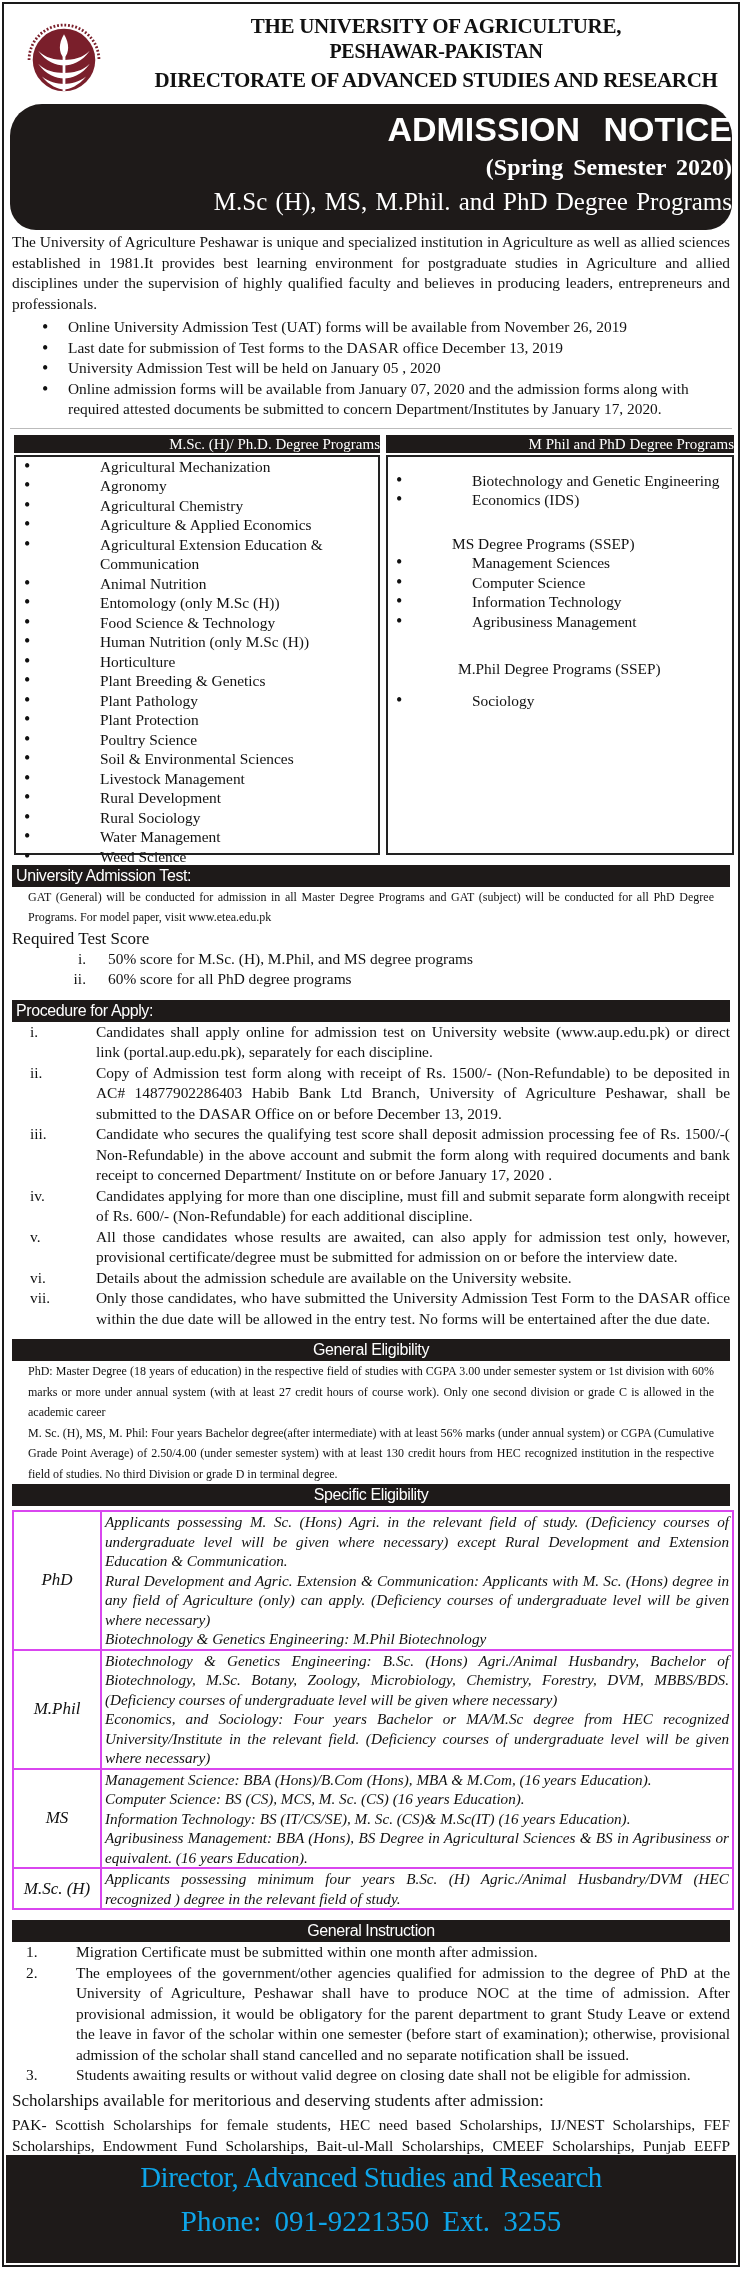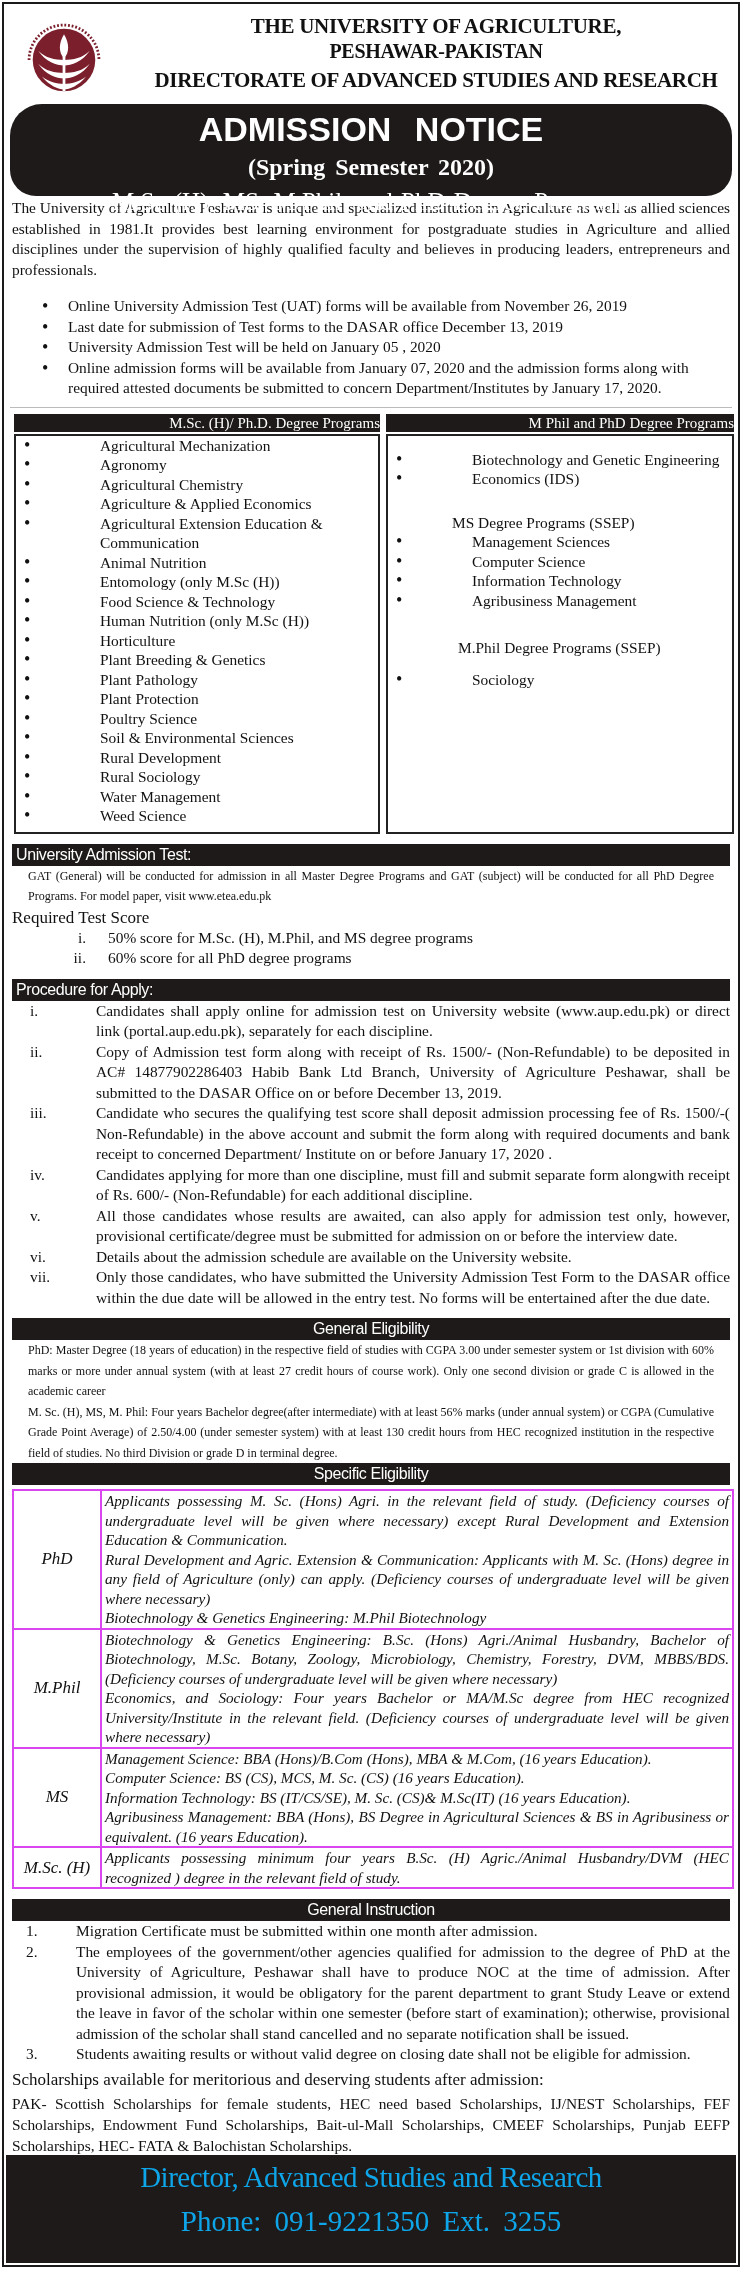--- a/index.html
+++ b/index.html
@@ -4,25 +4,25 @@
 <style>
   html, body { margin: 0; padding: 0; background: #ffffff; }
   body { width: 746px; height: 2273px; overflow: hidden; font-family: "Liberation Serif", "DejaVu Serif", serif; color: #111; }
   .page { position: relative; width: 738px; height: 2265px; margin: 2px; border: 2px solid #1a1a1a; box-sizing: border-box; background: #fff; }
   .header { position: relative; height: 100px; }
   .logo { position: absolute; left: 14px; top: 10px; width: 92px; height: 92px; }
   .uni-line { position: absolute; left: 140px; right: 10px; text-align: center; font-weight: bold; font-family: "Liberation Serif", serif; letter-spacing: -0.3px; }
   .uni-1 { top: 10px; font-size: 21px; }
   .uni-2 { top: 36px; font-size: 20px; }
   .uni-3 { top: 64px; font-size: 21px; }
-  .banner { position: relative; margin: 0 6px; height: 92px; background: #1e1a19; border-radius: 32px 32px 26px 26px; color: #fff; text-align: center; }
+  .banner { position: relative; margin: 0 6px; height: 126px; background: #1e1a19; border-radius: 32px 32px 26px 26px; color: #fff; text-align: right; }
   .banner-title { position: absolute; top: 6px; left: 0; right: 0; font-family: "Liberation Sans", sans-serif; font-weight: bold; font-size: 34px; word-spacing: 14px; }
   .banner-sub { position: absolute; top: 50px; left: 0; right: 0; font-weight: bold; font-size: 24px; word-spacing: 4px; }
   .banner-prog { position: absolute; top: 84px; left: 0; right: 0; font-weight: normal; font-size: 25px; word-spacing: 2px; }
-  .intro { margin: 2px 8px 16px 8px; font-size: 15.4px; line-height: 20.5px; text-align: justify; }
+  .intro { margin: 2px 8px 3px 8px; font-size: 15.4px; line-height: 20.5px; text-align: justify; }
   .bullets { margin: 0 8px 0 38px; padding: 0; list-style: none; font-size: 15.4px; line-height: 20.5px; }
   .bullets li { position: relative; padding-left: 26px; }
   .bullets li::before { content: "\2022"; position: absolute; left: 0; top: 0; font-size: 18px; }
   .programs { position: relative; margin: 8px 6px 0 6px; height: 430px; border-top: 1px solid #bbb; }
   .prog-col { position: absolute; top: 6px; }
   .prog-left { left: 4px; width: 366px; }
   .prog-right { left: 376px; width: 348px; }
   .prog-head { background: #1e1a19; color: #fff; text-align: right; font-size: 15px; height: 18px; line-height: 18px; }
   .prog-box { border: 2px solid #222; box-sizing: border-box; margin-top: 2px; height: 400px; font-size: 15.4px; line-height: 19.5px; }
   .prog-right .prog-box { padding-top: 14px; }
@@ -105,20 +105,21 @@
           <li>Animal Nutrition</li>
           <li>Entomology (only M.Sc (H))</li>
           <li>Food Science &amp; Technology</li>
           <li>Human Nutrition (only M.Sc (H))</li>
           <li>Horticulture</li>
           <li>Plant Breeding &amp; Genetics</li>
           <li>Plant Pathology</li>
           <li>Plant Protection</li>
           <li>Poultry Science</li>
           <li>Soil &amp; Environmental Sciences</li>
+          <li>Livestock Management</li>
           <li>Rural Development</li>
           <li>Rural Sociology</li>
           <li>Water Management</li>
           <li>Weed Science</li>
         </ul>
       </div>
     </div>
     <div class="prog-col prog-right">
       <div class="prog-head">M Phil and PhD Degree Programs</div>
       <div class="prog-box">

